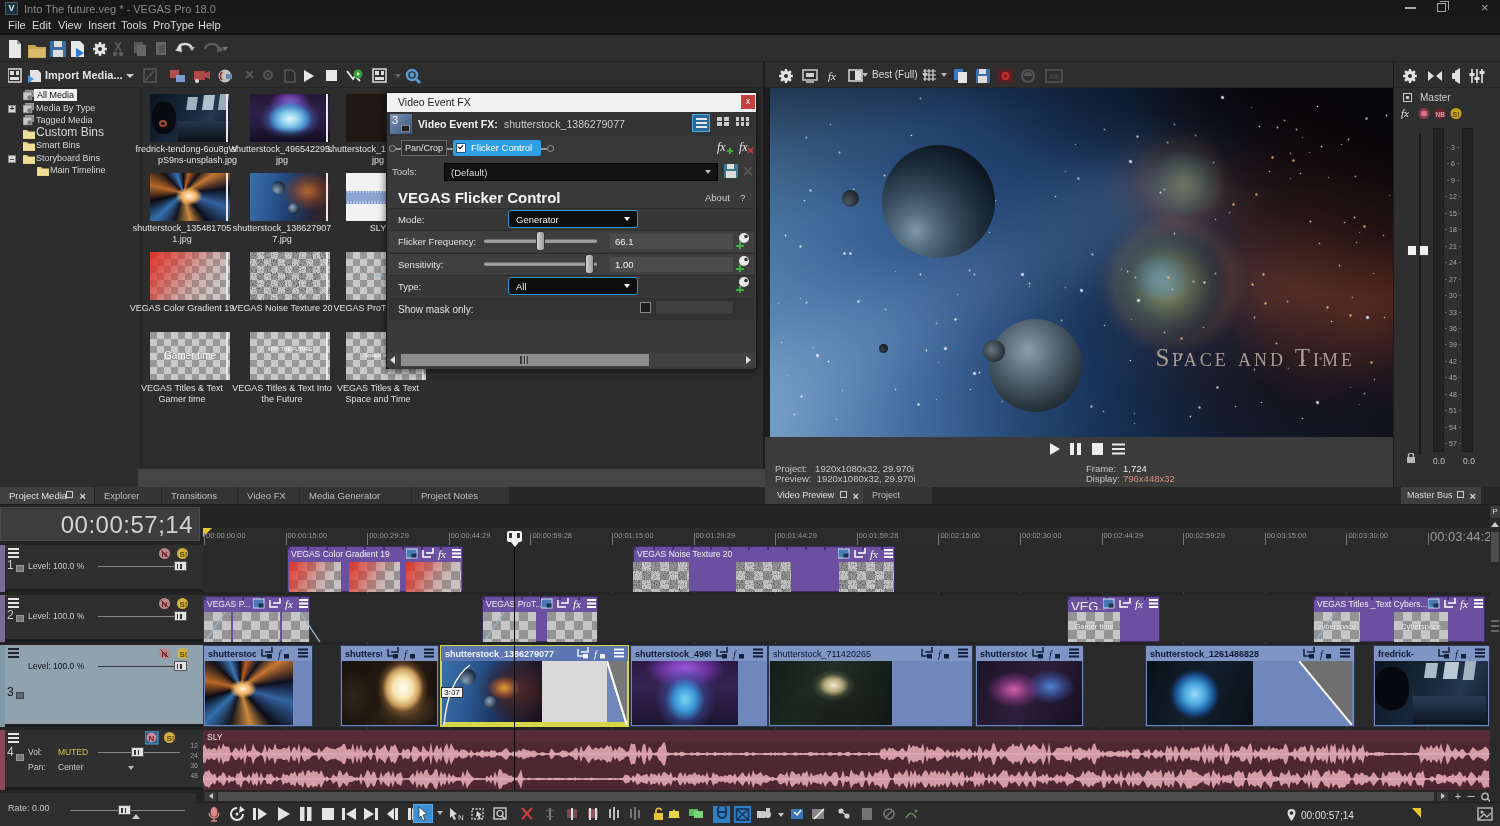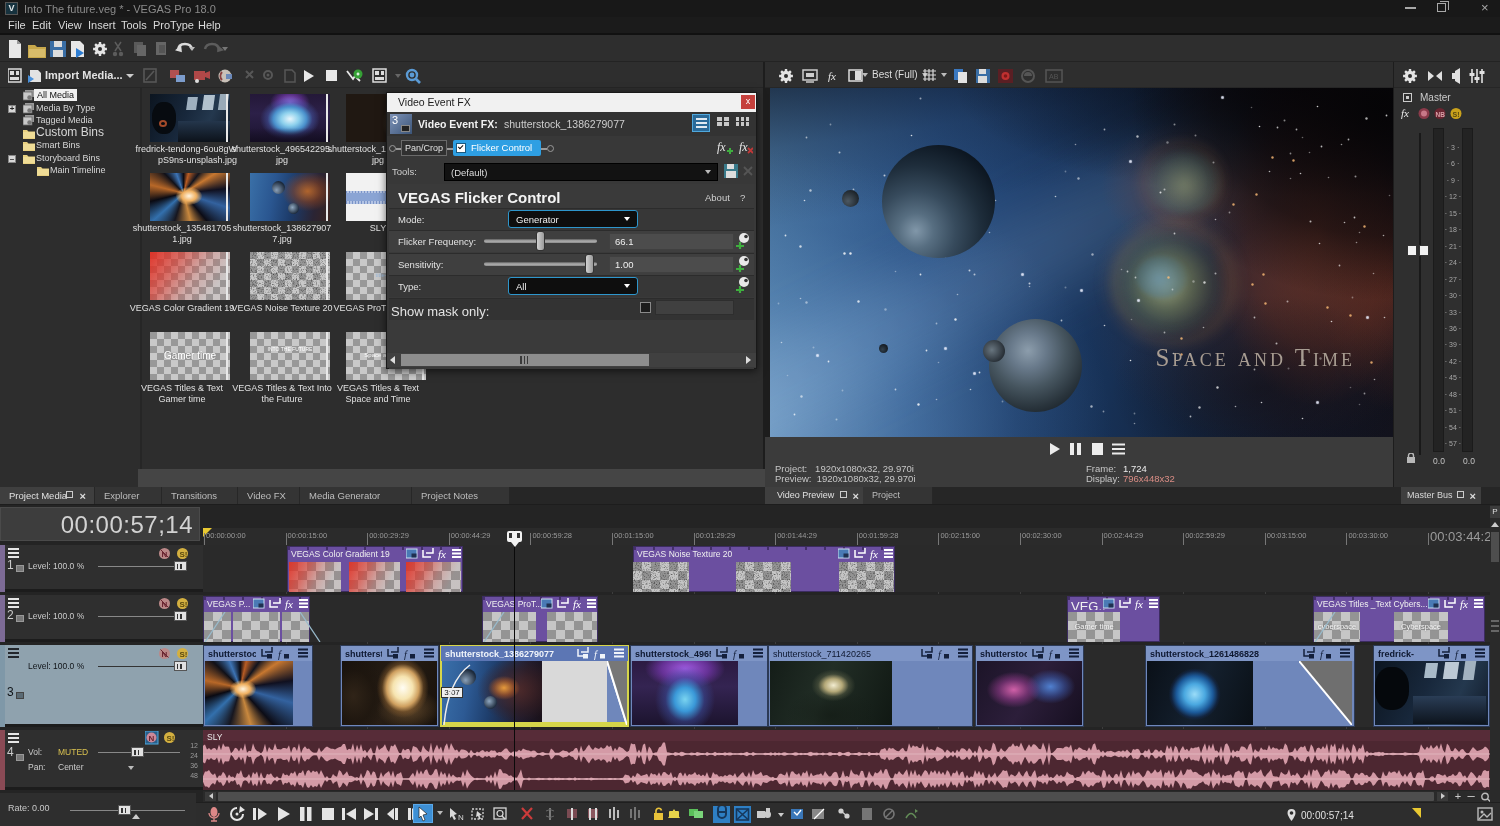--- a/index.html
+++ b/index.html
@@ -461,21 +461,21 @@
 <div class="ab" style="left:353px;top:99px;color:#cfcfcf;font-size:9.5px">?</div>
 <div class="ab" style="left:2px;top:115px;width:365px;height:22px;background:#373737;border-top:1px solid #2c2c2c"></div>
 <div class="ab" style="left:11px;top:121px;color:#e2e2e2;font-size:9.5px">Mode:</div>
 <div class="ab" style="left:2px;top:137px;width:365px;height:22px;background:#3f3f3f;border-top:1px solid #2c2c2c"></div>
 <div class="ab" style="left:11px;top:143px;color:#e2e2e2;font-size:9.5px">Flicker Frequency:</div>
 <div class="ab" style="left:2px;top:160px;width:365px;height:22px;background:#3f3f3f;border-top:1px solid #2c2c2c"></div>
 <div class="ab" style="left:11px;top:166px;color:#e2e2e2;font-size:9.5px">Sensitivity:</div>
 <div class="ab" style="left:2px;top:182px;width:365px;height:22px;background:#373737;border-top:1px solid #2c2c2c"></div>
 <div class="ab" style="left:11px;top:188px;color:#e2e2e2;font-size:9.5px">Type:</div>
 <div class="ab" style="left:2px;top:205px;width:365px;height:22px;background:#333333;border-top:1px solid #2c2c2c"></div>
-<div class="ab" style="left:4px;top:211px;color:#e2e2e2;font-size:13px">Show mask only:</div>
+<div class="ab" style="left:11px;top:211px;color:#e2e2e2;font-size:10px">Show mask only:</div>
 <div class="ab" style="left:121px;top:117px;width:130px;height:18px;background:#0e0e0e;border:1px solid #2e96cc;border-radius:3px"></div>
     <div class="ab" style="left:129px;top:121px;color:#f0f0f0;font-size:9.5px">Generator</div>
     <div class="ab trism" style="left:237px;top:124px;border-top-color:#fff"></div>
     <div class="ab" style="left:121px;top:184px;width:130px;height:18px;background:#0e0e0e;border:1px solid #2e96cc;border-radius:3px"></div>
     <div class="ab" style="left:129px;top:188px;color:#f0f0f0;font-size:9.5px">All</div>
     <div class="ab trism" style="left:237px;top:191px;border-top-color:#fff"></div>
     <div class="ab" style="left:97px;top:146px;width:113px;height:4px;background:linear-gradient(to bottom,#5a5a5a,#b0b0b0 50%,#8a8a8a);border-radius:2px"></div>
     <div class="ab" style="left:149px;top:138px;width:9px;height:20px;background:linear-gradient(to right,#d0d0d0,#9a9a9a);border:1px solid #333;border-radius:3px"></div>
     <div class="ab" style="left:97px;top:169px;width:113px;height:4px;background:linear-gradient(to bottom,#5a5a5a,#b0b0b0 50%,#8a8a8a);border-radius:2px"></div>
     <div class="ab" style="left:198px;top:161px;width:9px;height:20px;background:linear-gradient(to right,#d0d0d0,#9a9a9a);border:1px solid #333;border-radius:3px"></div>

